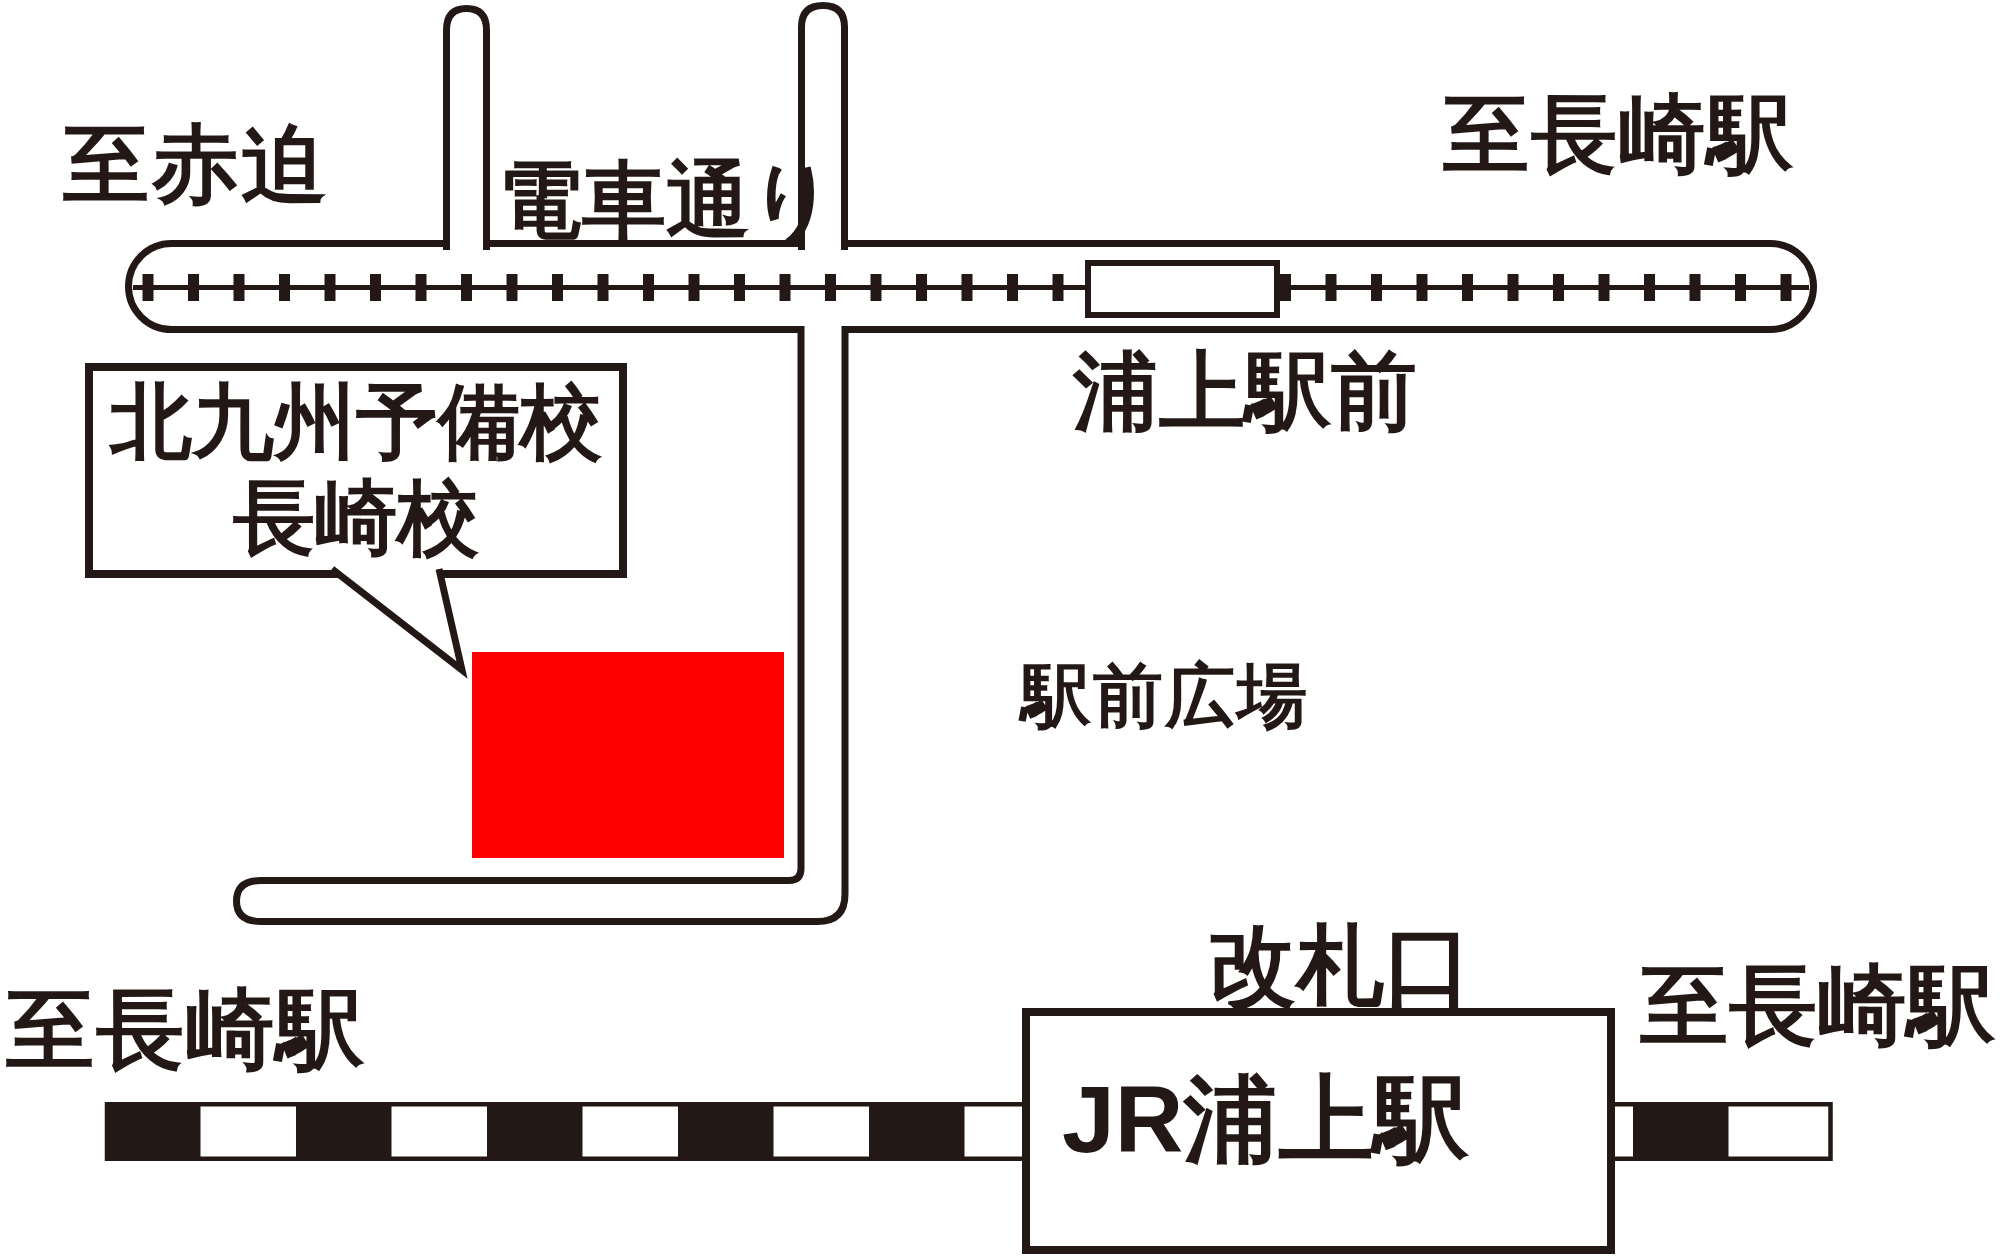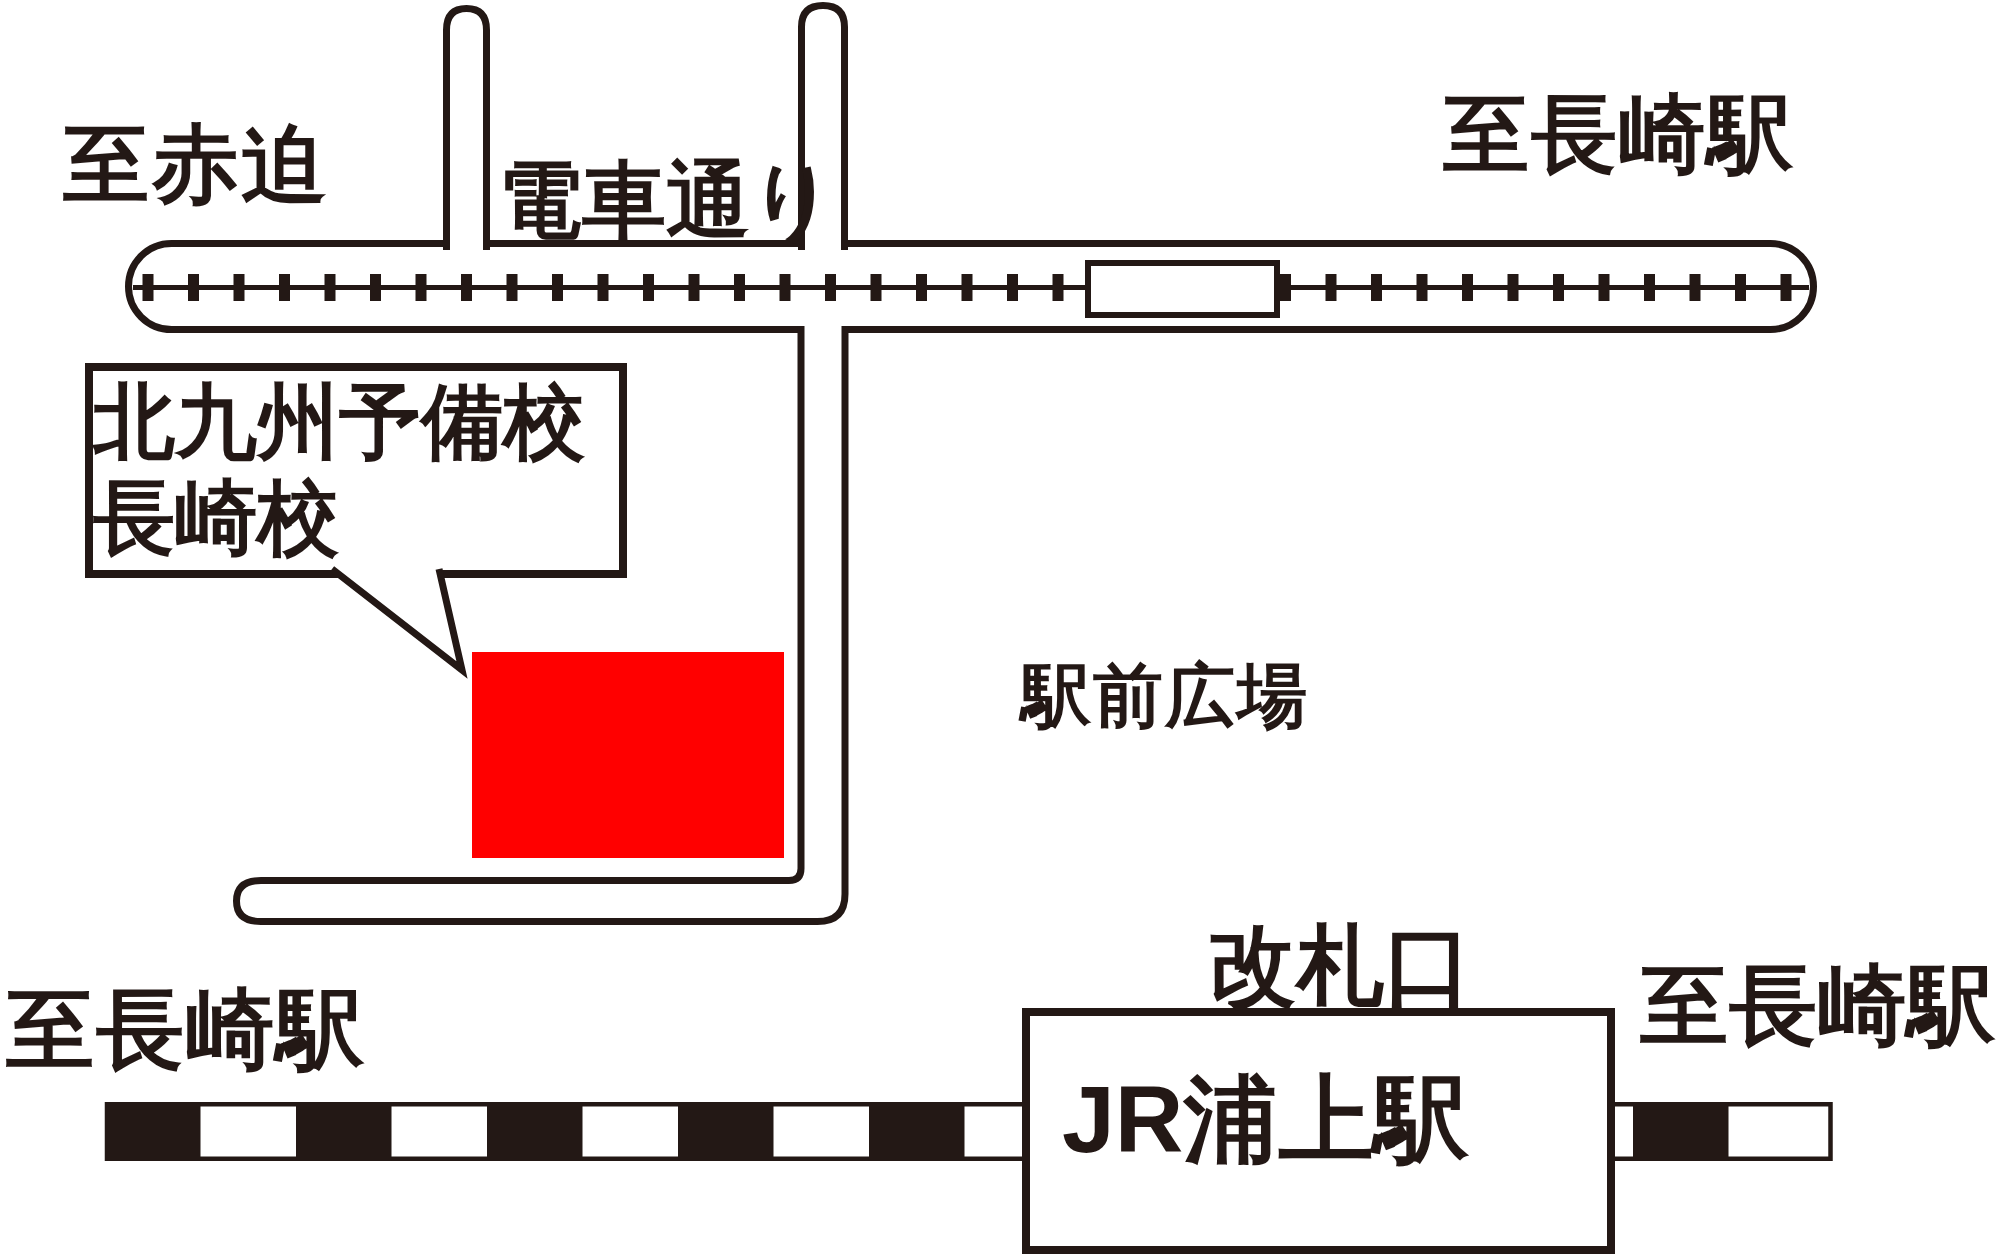--- a/index.html
+++ b/index.html
@@ -34,20 +34,21 @@
   .l-nagasaki-t{left:1443px;top:91px;   font-size:86px; letter-spacing:2px;}
   .l-shiden    {left:1073px;top:346px;  font-size:86px; line-height:90px;}
   .l-plaza     {left:1021px;top:661px;  font-size:70px; letter-spacing:2px;}
   .l-kaisatsu  {left:1208px;top:922px;  font-size:88px;}
   .l-jr        {left:1062px;top:1072px; font-size:95px;}
   .l-isahaya   {left:6px;   top:986px;  font-size:88px; letter-spacing:2px;}
   .l-nagasaki-b{left:1640px;top:962px;  font-size:88px; letter-spacing:1px;}
   .bubble-text{
     position:absolute;
     left:93px;top:374px;width:526px;
+    text-align:center;
     font-weight:700;
     font-size:82px;
     line-height:96px;
     color:var(--ink);
   }
 </style>
 </head>
 <body>
 
 <div id="canvas">
@@ -129,20 +130,21 @@
     <path d="M 332,569 L 462,670 L 439,569" fill="#ffffff" stroke="#231815" stroke-width="7" stroke-linejoin="miter"></path>
   </svg>
 
   <div class="label l-akasako">至赤迫</div>
 
   <div class="label l-tramst">電車通り</div>
 
   <div class="label l-nagasaki-t">至長崎駅</div>
 
   <div class="label l-shiden">
+    <div>浦上駅前</div>
   </div>
 
   <div class="bubble-text">
     <div>北九州予備校</div>
     <div>長崎校</div>
   </div>
 
   <div class="label l-plaza">駅前広場</div>
 
   <div class="label l-kaisatsu">改札口</div>

